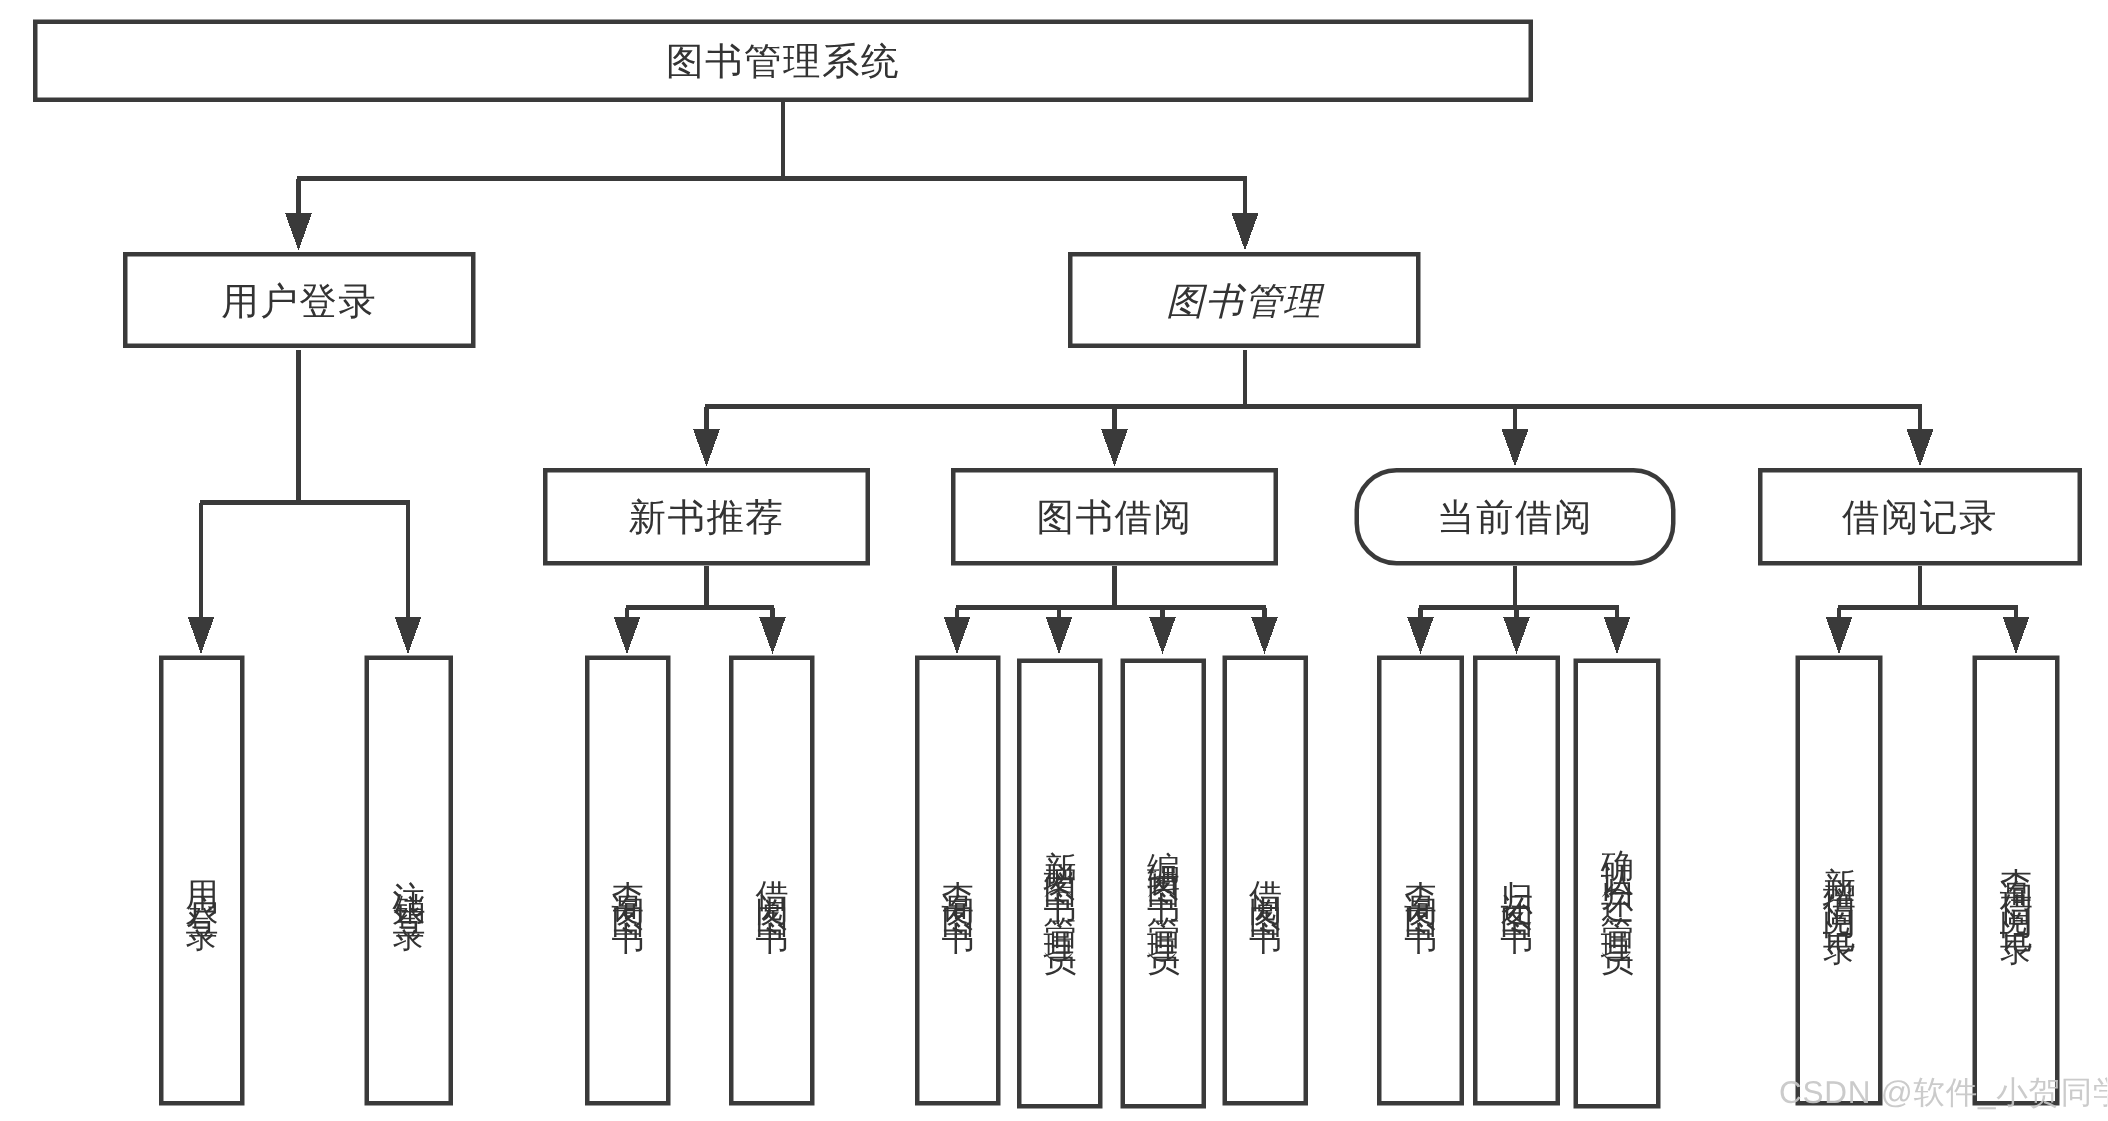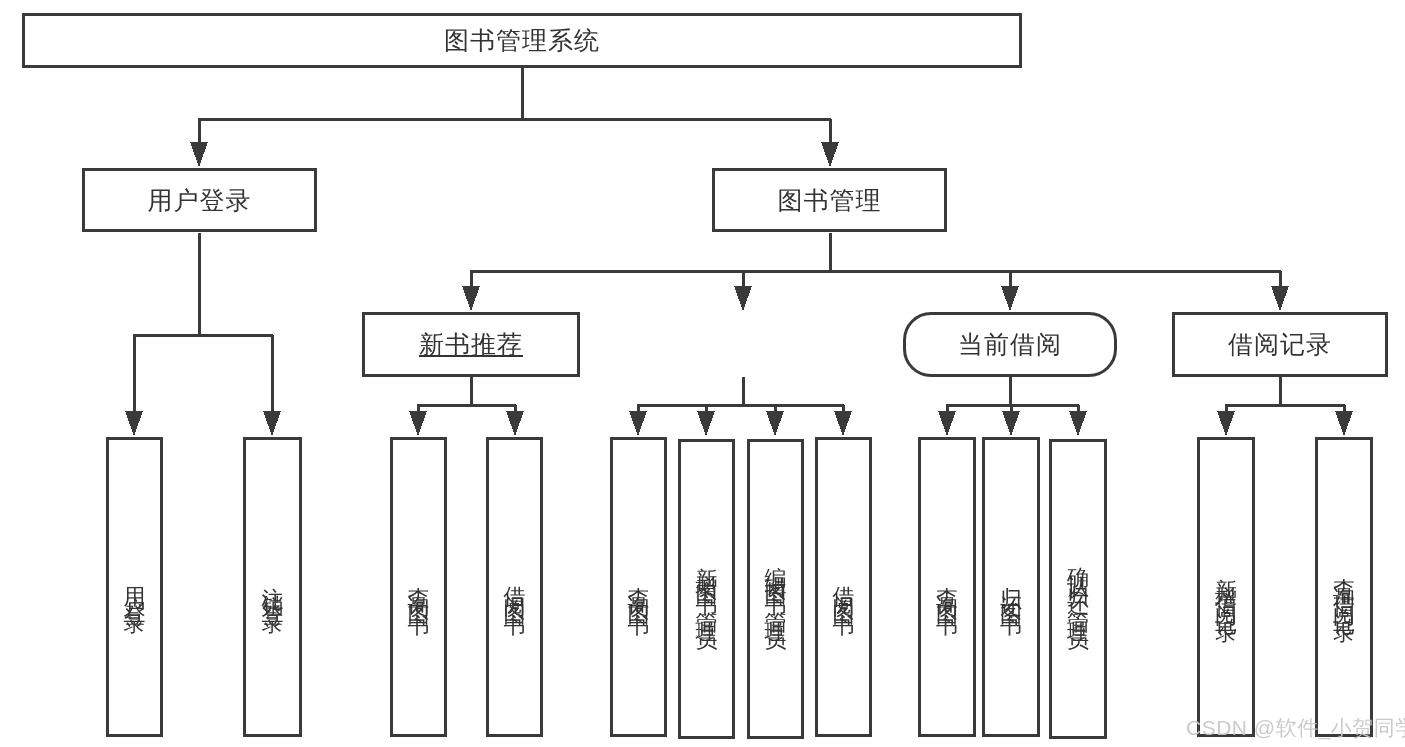--- a/index.html
+++ b/index.html
@@ -112,23 +112,24 @@
     <line x1="1225" y1="405" x2="1345" y2="405"></line>
     <line x1="1226" y1="405" x2="1226" y2="418"></line>
     <line x1="1344" y1="405" x2="1344" y2="418"></line>
     <polygon points="1217,411 1235,411 1226,436"></polygon>
     <polygon points="1335,411 1353,411 1344,436"></polygon>
   </svg>
 
   <div class="node h" style="left:22px;top:13px;width:1000px;height:55px;">图书管理系统</div>
 
   <div class="node h" style="left:82px;top:168px;width:235px;height:64px;">用户登录</div>
-  <div class="node h" style="left:712px;top:168px;width:235px;height:64px;">图书管理</div>
+  <div class="node h" style="left:712px;top:168px;width:235px;height:64px;font-style:italic;">图书管理</div>
 
-  <div class="node h" style="left:362px;top:312px;width:218px;height:65px;text-decoration:underline;">新书推荐</div>
+  <div class="node h" style="left:362px;top:312px;width:218px;height:65px;">新书推荐</div>
+  <div class="node h" style="left:634px;top:312px;width:218px;height:65px;">图书借阅</div>
   <div class="node h" style="left:903px;top:312px;width:214px;height:65px;border-radius:28px;">当前借阅</div>
   <div class="node h" style="left:1172px;top:312px;width:216px;height:65px;">借阅记录</div>
 
   <div class="node v" style="left:106px;top:437px;width:57px;height:300px;">用户登录</div>
   <div class="node v" style="left:243px;top:437px;width:59px;height:300px;">注销登录</div>
 
   <div class="node v" style="left:390px;top:437px;width:57px;height:300px;">查询图书</div>
   <div class="node v" style="left:486px;top:437px;width:57px;height:300px;">借阅图书</div>
 
   <div class="node v" style="left:610px;top:437px;width:57px;height:300px;">查询图书</div>

